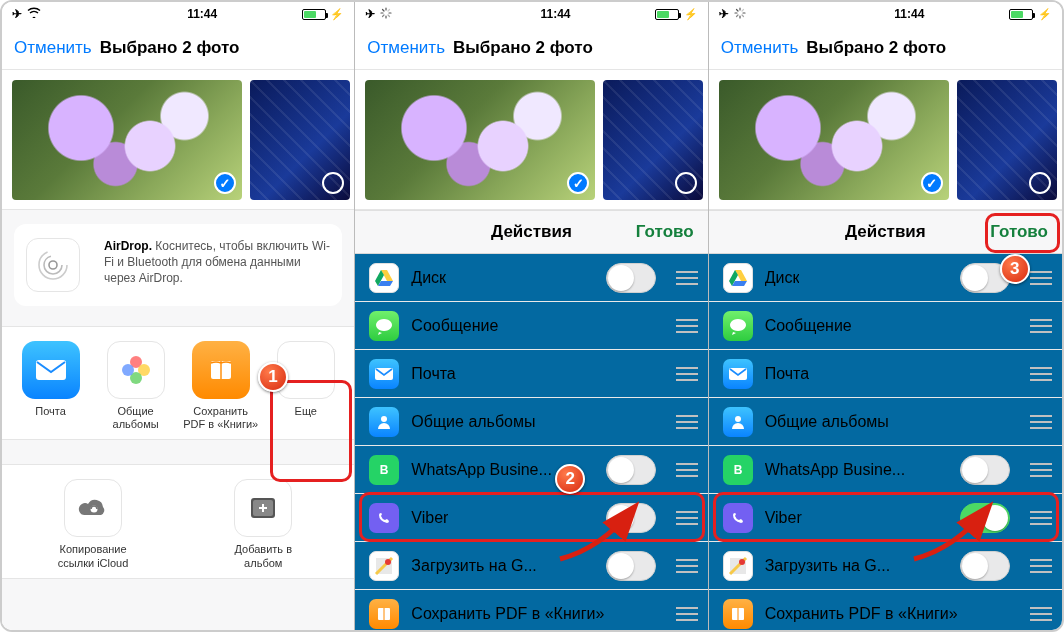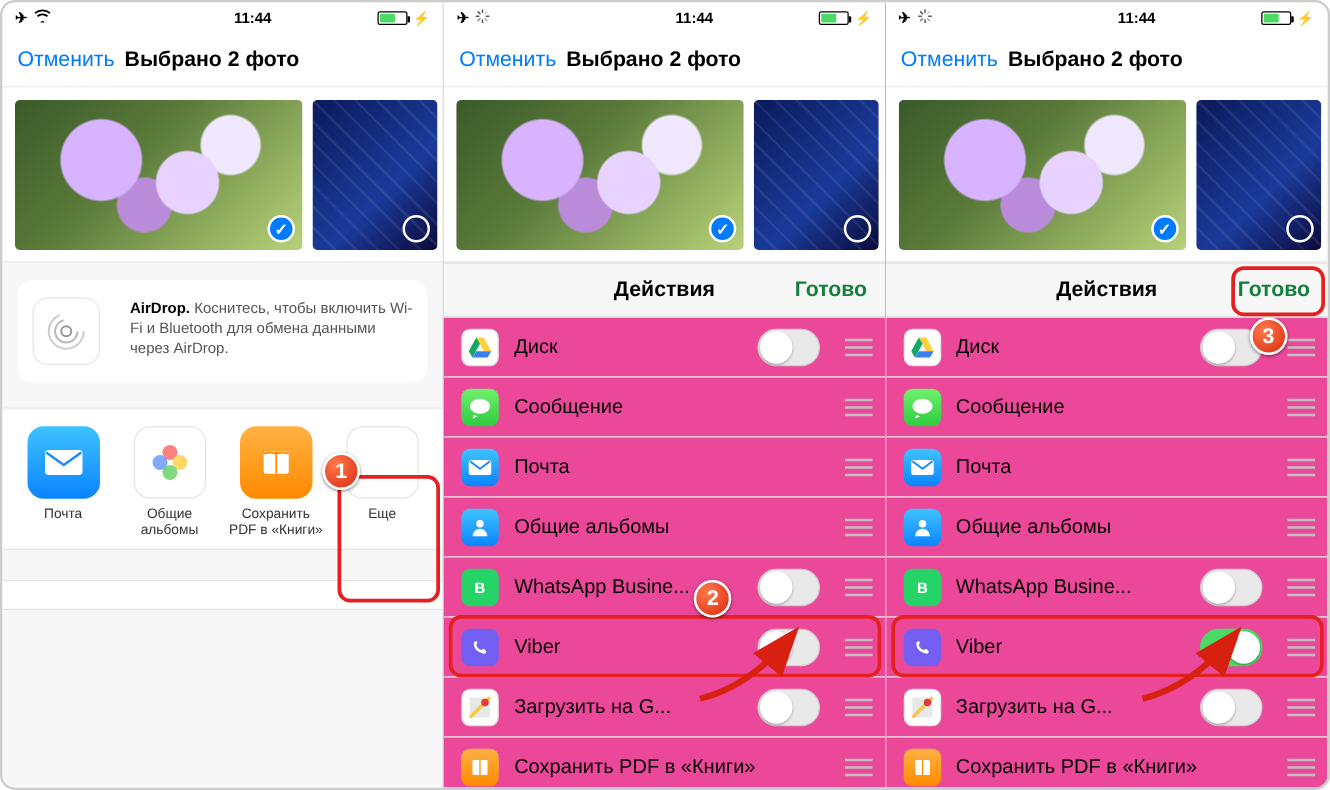--- a/index.html
+++ b/index.html
@@ -132,21 +132,21 @@
   .ic-more  { background:#fff; border:1px solid #e5e5e5; color:#666; font-weight:bold; letter-spacing:2px; }
 
   
   .actions-header {
     height:44px; background:#f7f7f8; border-top:1px solid #e0e0e0; border-bottom:1px solid #d8d8d8;
     display:flex; align-items:center; justify-content:center; position:relative;
   }
   .actions-header .htitle { font-weight:600; font-size:17px; }
   .actions-header .done { position:absolute; right:14px; color:#15803d; font-size:17px; font-weight:600; }
 
-  .action-list { flex:1; background:#ec4899; overflow:hidden; }
+  .action-list { flex:1; background:#0369a1; overflow:hidden; }
   .action-item {
     height:48px; display:flex; align-items:center; padding:0 10px 0 14px;
     border-bottom:1px solid #e9e9e9; gap:12px; position:relative;
   }
   .action-item .aicon { width:30px; height:30px; border-radius:7px; display:flex; align-items:center; justify-content:center; font-size:16px; color:#fff; flex:0 0 auto;}
   .action-item .alabel { font-size:16px; flex:0 1 auto; white-space:nowrap; overflow:hidden; text-overflow:ellipsis; max-width:150px; color:#000;}
   .action-item .spacer { margin-left:auto; }
   .action-item .drag {
     width:22px; height:14px; flex:0 0 auto; margin-left:8px;
     background:
@@ -280,20 +280,40 @@
         </div>
         <div class="label">Сохранить PDF в «Книги»</div>
       </div>
       <div class="app-tile">
         <div class="icon ic-more">•••</div>
         <div class="label">Еще</div>
       </div>
     </div>
 
     <div class="action-row-p1">
+      <div class="app-tile action-tile">
+        <div class="icon">
+          <svg width="32" height="22" viewBox="0 0 32 22">
+                <path d="M9 18 a6 6 0 1 1 2-11 a8 8 0 0 1 15 3 a5 5 0 0 1 -2 8 z" fill="#777"></path>
+                <circle cx="17" cy="12" r="3.5" fill="#fff"></circle>
+                <path d="M14 12 a3 3 0 0 1 6 0" fill="none" stroke="#777" stroke-width="1.6"></path>
+              </svg>
+        </div>
+        <div class="label">Копирование ссылки iCloud</div>
+      </div>
+      <div class="app-tile action-tile">
+        <div class="icon">
+          <svg width="28" height="24" viewBox="0 0 28 24">
+                <rect x="2" y="2" width="24" height="20" rx="3" fill="#555"></rect>
+                <rect x="4" y="4" width="20" height="16" rx="2" fill="#888"></rect>
+                <path d="M14 8 v8 M10 12 h8" stroke="#fff" stroke-width="2"></path>
+              </svg>
+        </div>
+        <div class="label">Добавить в альбом</div>
+      </div>
     </div>
 
   </div>
 
   <div class="hl" style="left:268px; top:378px; width:82px; height:102px;"></div>
   <div class="badge" style="left:256px; top:360px;">1</div>
 </div>
 
 <div class="panel">
 

